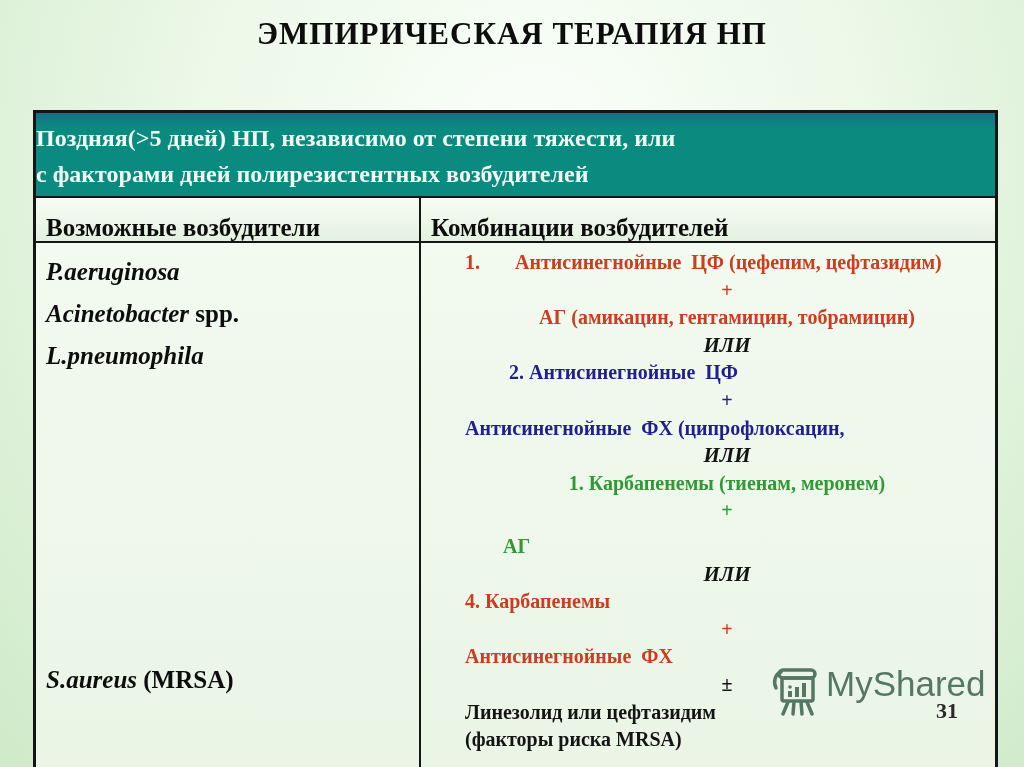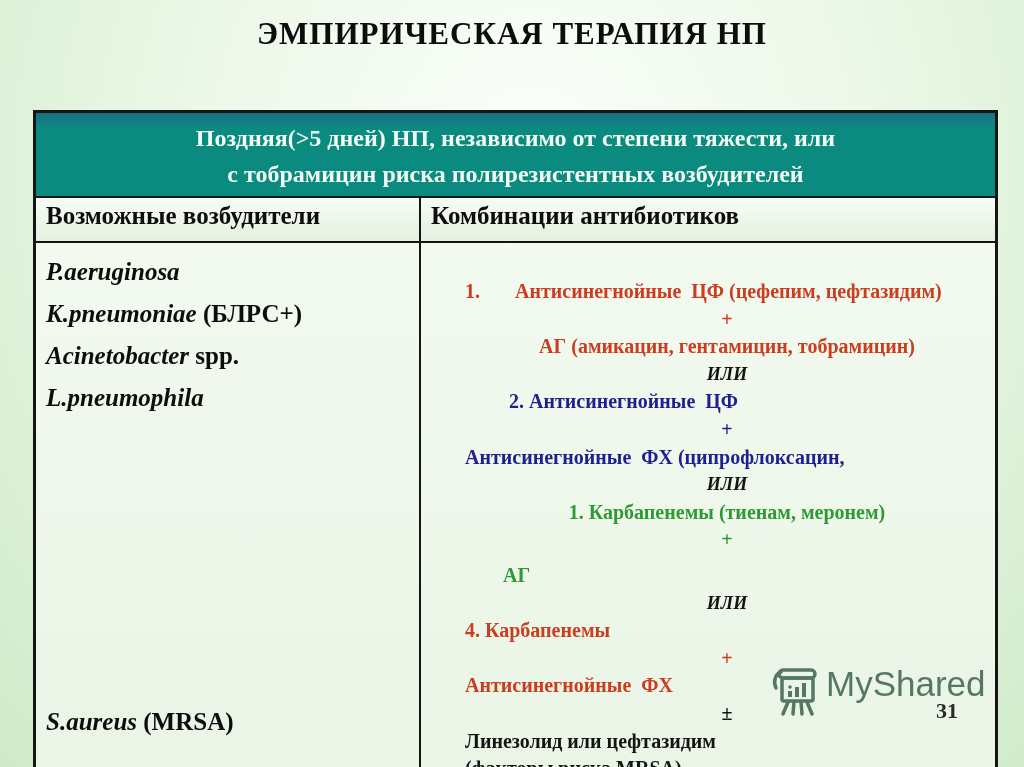--- a/index.html
+++ b/index.html
@@ -23,34 +23,34 @@
     overflow:hidden;
     background:linear-gradient(180deg,#f5fbf2 0%,#eaf5e6 100%);
   }
   .banner{
     height:85px;
     background:linear-gradient(180deg,#196e84 0%,#0b8a80 18%,#0b8a80 100%);
     border-bottom:2px solid #151515;
     box-sizing:border-box;
     color:#f2fcf6;
     font-weight:bold;font-size:24px;
-    text-align:center;
+    text-align:left;
     padding-top:7px;
   }
   .banner div{line-height:36px;}
   .col-headers{
     display:grid;grid-template-columns:385px 1fr;
     height:45px;
     border-bottom:2px solid #151515;
     box-sizing:border-box;
     background:linear-gradient(180deg,#f7fcf5 0%,#e3f1df 100%);
   }
   .col-headers .cell{
     font-size:25px;font-weight:bold;color:#0d0d0d;
-    padding:4px 0 0 10px;
+    padding:16px 0 0 10px;
     box-sizing:border-box;
   }
   .col-headers .cell:first-child{border-right:2px solid #151515;}
   .tbody{
     display:grid;grid-template-columns:385px 1fr;
     height:525px;
     gap:36px;
   }
   .pathogens-cell{
     border-right:2px solid #151515;
@@ -69,21 +69,21 @@
     padding:6px 6px 0 8px;
     box-sizing:border-box;
   }
   .ab-line{
     font-size:20px;font-weight:bold;
     line-height:27.6px;
     white-space:pre-wrap;
   }
   .al-left{text-align:left;}
   .al-center{text-align:center;}
-  .it{font-style:italic;font-size:18px;}
+  .it{font-style:italic;font-size:21px;}
   .watermark{
     position:absolute;left:770px;top:664px;
     display:flex;
     color:#3c614d;opacity:0.85;
     z-index:3;
   }
   .watermark .wm-text{
     font-family:"Liberation Sans","DejaVu Sans",sans-serif;
     font-size:35px;font-weight:500;
     margin-left:6px;
@@ -99,38 +99,37 @@
 <body>
 
 <div class="slide">
 
   <div class="page-title">ЭМПИРИЧЕСКАЯ ТЕРАПИЯ НП</div>
 
   <div class="therapy-table">
 
     <div class="banner">
       <div>Поздняя(&gt;5 дней) НП, независимо от степени тяжести, или</div>
-      <div>с тобрамицин риска полирезистентных возбудителей</div>
+      <div>с факторами дней полирезистентных возбудителей</div>
     </div>
 
     <div class="col-headers">
       <div class="cell">Возможные возбудители</div>
-      <div class="cell">Комбинации антибиотиков</div>
+      <div class="cell">Комбинации возбудителей</div>
     </div>
 
     <div class="tbody">
       <div class="pathogens-cell">
           <div class="pathogen-item"><span class="lat">P.aeruginosa</span><span></span></div>
-          <div class="pathogen-item"><span class="lat">K.pneumoniae</span><span> (БЛРС+)</span></div>
           <div class="pathogen-item"><span class="lat">Acinetobacter</span><span> spp.</span></div>
           <div class="pathogen-item"><span class="lat">L.pneumophila</span><span></span></div>
           <div class="pathogen-item bottom"><span class="lat">S.aureus</span><span> (MRSA)</span></div>
         </div>
       <div class="antibiotics-cell">
-          <div class="ab-line al-left" style="color: rgb(204, 61, 31); margin-top: 29px;">1.   Антисинегнойные  ЦФ (цефепим, цефтазидим)</div>
+          <div class="ab-line al-left" style="color: rgb(204, 61, 31);">1.   Антисинегнойные  ЦФ (цефепим, цефтазидим)</div>
           <div class="ab-line al-center" style="color: rgb(204, 61, 31);">+</div>
           <div class="ab-line al-center" style="color: rgb(204, 61, 31);">АГ (амикацин, гентамицин, тобрамицин)</div>
           <div class="ab-line al-center it" style="color: rgb(20, 20, 20);">ИЛИ</div>
           <div class="ab-line al-left" style="color: rgb(31, 31, 143); margin-left: 44px;">2. Антисинегнойные  ЦФ</div>
           <div class="ab-line al-center" style="color: rgb(31, 31, 143);">+</div>
           <div class="ab-line al-left" style="color: rgb(31, 31, 143);">Антисинегнойные  ФХ (ципрофлоксацин,</div>
           <div class="ab-line al-center it" style="color: rgb(20, 20, 20);">ИЛИ</div>
           <div class="ab-line al-center" style="color: rgb(47, 153, 53);">1. Карбапенемы (тиенам, меронем)</div>
           <div class="ab-line al-center" style="color: rgb(47, 153, 53);">+</div>
           <div class="ab-line al-left" style="color: rgb(47, 153, 53); padding-left: 38px; margin-top: 8px;">АГ</div>

